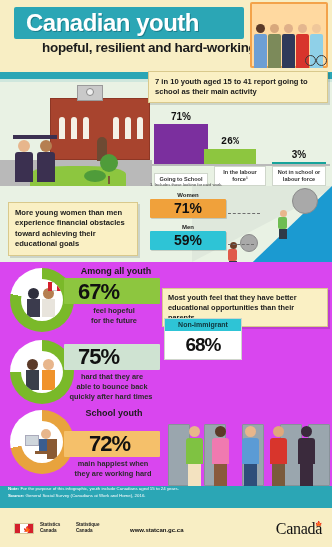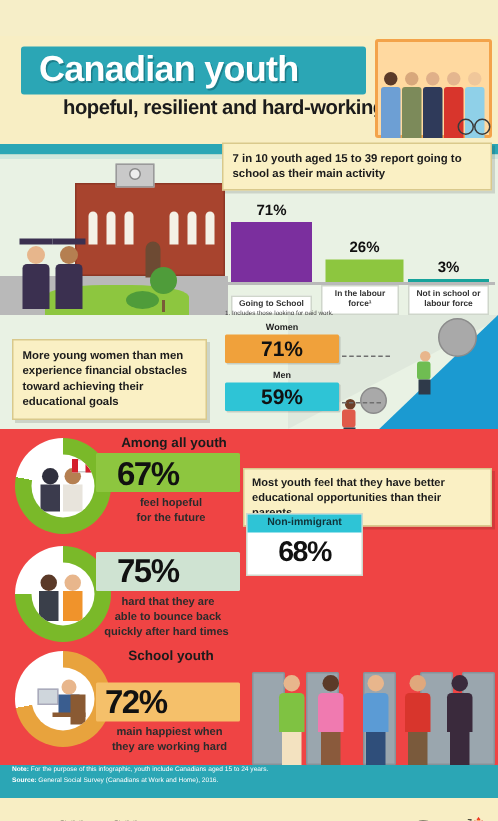--- a/index.html
+++ b/index.html
@@ -1,21 +1,21 @@
 <!DOCTYPE html>
 <html><head>
 <meta charset="utf-8">
 <style>
   * { margin:0; padding:0; box-sizing:border-box; }
   body {
     width:332px; height:547px;
     font-family:"Liberation Sans", sans-serif;
     background:#f6eec8; overflow:hidden; position:relative;
   }
-  .page { position:relative; width:332px; height:404px;margin-top:24px; }
+  .page { position:relative; width:332px; height:404px; }
 
   
   .header { position:absolute; left:0; top:0; width:332px; height:72px; background:#f8eec4; }
   .title-band { position:absolute; left:14px; top:7px; width:230px; height:32px;
     background:#2ba6b5; border-radius:2px; }
   .title-txt { position:absolute; left:26px; top:9px; width:220px; font-size:24px; font-weight:bold;
     color:#ffffff; letter-spacing:-0.5px; text-shadow:1px 1px 0 #1d7f8c; }
   .subtitle-txt { position:absolute; left:42px; top:40px; width:230px; font-size:13.5px;
     font-weight:bold; color:#1b1b1b; letter-spacing:-0.3px; }
   .hdr-photo { position:absolute; right:4px; top:2px; width:78px; height:66px;
@@ -85,21 +85,21 @@
     background:#faf0c4; border:1px solid #d9c98c; font-size:7.6px; font-weight:bold;
     color:#1b1b1b; line-height:1.38; box-shadow:2px 2px 0 rgba(0,0,0,.12); }
 
   .gender-grp { position:absolute; left:150px; top:6px; width:76px; }
   .g-cap { font-size:6px; font-weight:bold; color:#222; text-align:center; margin-bottom:1px; }
   .g-box { height:19px; line-height:19px; text-align:center; font-size:14px; font-weight:bold;
     color:#111; border-radius:1px; box-shadow:1px 1px 0 rgba(0,0,0,.15); }
   .dashes { position:absolute; height:1px; border-top:1.3px dashed #6f6f6f; }
 
   
-  .sec3 { position:absolute; left:0; top:262px; width:332px; height:224px; background:#ef4444; }
+  .sec3 { position:absolute; left:0; top:262px; width:332px; height:224px; background:#d946ef; }
   .donut-row { position:absolute; left:4px; width:156px; height:70px; }
   .donut { position:absolute; left:6px; top:2px; width:64px; height:64px; border-radius:50%; }
   .donut .hole { position:absolute; left:11px; top:11px; width:42px; height:42px;
     border-radius:50%; background:#fff; overflow:hidden; }
   .eyebrow { position:absolute; font-size:9px; font-weight:bold; color:#1b1b1b; text-align:center; }
   .bigpct-band { position:absolute; height:26px; border-radius:1px; }
   .bigpct { position:absolute; font-size:22px; font-weight:bold; color:#111; letter-spacing:-1px; }
   .subcopy { position:absolute; font-size:7.4px; font-weight:bold; color:#2b2b2b;
     text-align:center; line-height:1.3; }
 
@@ -204,32 +204,32 @@
       <div class="grad" style="left:36px;">
         <div class="cap"></div>
           <div class="face" style="background:#b57f51;"></div>
           <div class="gown"></div>
       </div>
       <div class="trunk" style="left:108px;"></div>
       <div class="tree" style="left:100px;bottom:14px;"></div>
       <div class="tree" style="left:84px;bottom:4px;width:22px;height:12px;border-radius:50%;"></div>
     </div>
 
-    <div class="callout1">7 in 10 youth aged 15 to 39 report going to school as their main activity</div>
+    <div class="callout1">7 in 10 youth aged 15 to 41 report going to school as their main activity</div>
 
     <div class="barchart">
       <div class="axis"></div>
 
       <div class="bar-col" style="left:2px;width:54px;">
         <div class="bar-val">71%</div>
         <div class="bar-rect" style="width:54px;height:40px;background:#7b2f9e;"></div>
       </div>
       <div class="bar-lbl" style="left:2px;width:54px;">Going to School</div>
 
-      <div class="bar-col" style="left:65px;width:52px;">
+      <div class="bar-col" style="left:52px;width:52px;font-family:Liberation Mono, monospace;">
         <div class="bar-val">26%</div>
         <div class="bar-rect" style="width:52px;height:15px;background:#8dc63f;"></div>
       </div>
       <div class="bar-lbl" style="left:62px;width:52px;">In the labour force¹</div>
 
       <div class="bar-col" style="left:120px;width:54px;">
         <div class="bar-val">3%</div>
         <div class="bar-rect" style="width:54px;height:2px;background:#17a39b;"></div>
       </div>
       <div class="bar-lbl" style="left:120px;width:54px;">Not in school or labour force</div>
@@ -316,21 +316,21 @@
           <div style="position:absolute;left:4px;top:14px;width:14px;height:11px;background:#cfd6dc;border:1px solid #aab;"></div>
           <div style="position:absolute;left:20px;top:8px;width:10px;height:10px;border-radius:50%;background:#e8b68c;"></div>
           <div style="position:absolute;left:18px;top:18px;width:14px;height:14px;background:#3a5d8f;"></div>
           <div style="position:absolute;left:14px;top:30px;width:22px;height:3px;background:#8a5a33;"></div>
           <div style="position:absolute;left:26px;top:18px;width:10px;height:20px;background:#8a5a33;"></div>
         </div>
       </div>
       <div class="eyebrow" style="left:64px;top:0;width:92px;">School youth</div>
       <div class="eyebrow" style="left:64px;top:22px;width:92px;">who work</div>
       <div class="bigpct-band" style="left:60px;top:23px;width:96px;background:#f5c06a;"></div>
-      <div class="bigpct" style="left:66px;top:23px;">72%</div>
+      <div class="bigpct" style="left:85px;top:23px;">72%</div>
       <div class="subcopy" style="left:60px;top:51px;width:98px;">main happiest when</div>
       <div class="subcopy" style="left:60px;top:61px;width:98px;text-align:center;">they are working hard</div>
     </div>
 
     <div class="rightcard">
       <div class="callout3">Most youth feel that they have better educational opportunities than their parents</div>
 
       <div class="immbox" style="left:2px;">
         <div class="imm-hd">Non-immigrant</div>
         <div class="imm-val">68%</div>

